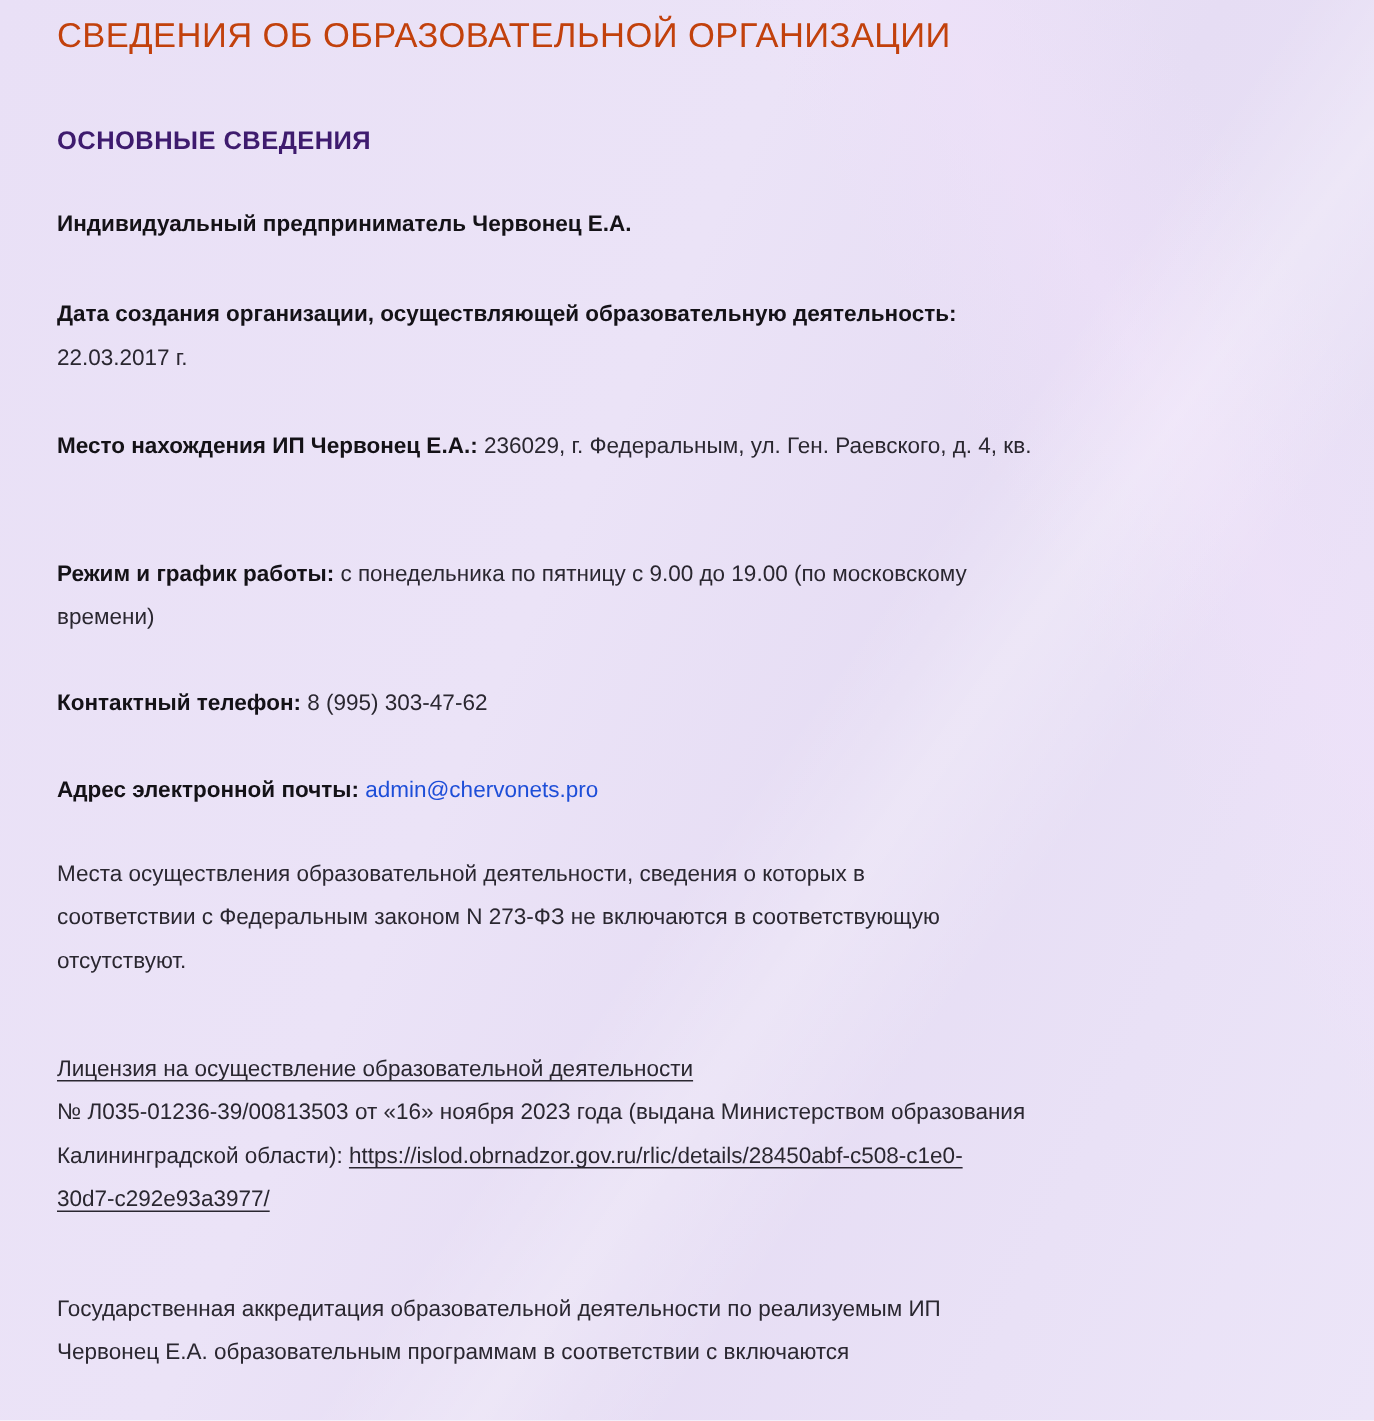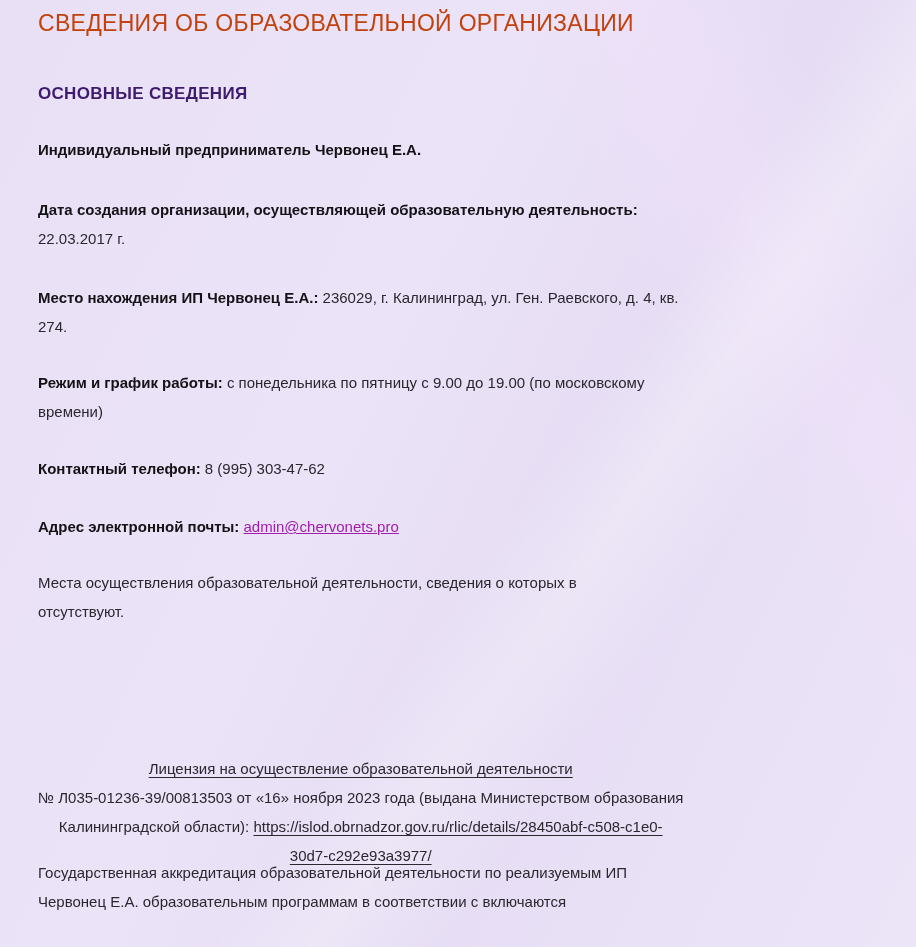--- a/index.html
+++ b/index.html
@@ -26,21 +26,21 @@
     letter-spacing: 0.3px; white-space: nowrap;
   }
   .section-title {
     position: absolute; left: 0; top: 84px;
     font-size: 17px; font-weight: bold; color: #3e1b6e;
     letter-spacing: 0.3px; white-space: nowrap;
   }
   .block { position: absolute; left: 0; font-size: 15px; line-height: 29px; white-space: nowrap; }
   .b { font-weight: bold; color: #141217; }
   .v { color: #2a2730; }
-  .email { color: #a21caf; text-decoration: underline; }
+  .email { color: #1d4ed8; }
   .link { color: #2a2730; text-decoration: underline; text-underline-offset: 3px; }
 </style>
 </head>
 <body>
 
 <div class="sheen"></div>
 
 <div class="content">
   <div class="page-title">СВЕДЕНИЯ ОБ ОБРАЗОВАТЕЛЬНОЙ ОРГАНИЗАЦИИ</div>
   <div class="section-title">ОСНОВНЫЕ СВЕДЕНИЯ</div>
@@ -48,44 +48,44 @@
   <div class="block" style="top:135px;">
     <span class="b">Индивидуальный предприниматель Червонец Е.А.</span>
   </div>
 
   <div class="block" style="top:195px;">
     <div><span class="b">Дата создания организации, осуществляющей образовательную деятельность:</span></div>
     <div><span class="v">22.03.2017 г.</span></div>
   </div>
 
   <div class="block" style="top:283px;">
-    <div><span class="b">Место нахождения ИП Червонец Е.А.:</span><span class="v"> 236029, г. Калининград, ул. Ген. Раевского, д. 4, кв.</span></div>
-    <div><span class="v">274.</span></div>
+    <div><span class="b">Место нахождения ИП Червонец Е.А.:</span><span class="v"> 236029, г. Федеральным, ул. Ген. Раевского, д. 4, кв.</span></div>
   </div>
 
   <div class="block" style="top:368px;">
     <div><span class="b">Режим и график работы:</span><span class="v"> с понедельника по пятницу с 9.00 до 19.00 (по московскому</span></div>
     <div><span class="v">времени)</span></div>
   </div>
 
   <div class="block" style="top:454px;">
     <span class="b">Контактный телефон:</span><span class="v"> 8 (995) 303-47-62</span>
   </div>
 
   <div class="block" style="top:512px;">
     <span class="b">Адрес электронной почты:</span>
     <span class="email">admin@chervonets.pro</span>
   </div>
 
   <div class="block v" style="top:568px;">
     <div>Места осуществления образовательной деятельности, сведения о которых в</div>
+    <div>соответствии с Федеральным законом N 273-ФЗ не включаются в соответствующую</div>
     <div>отсутствуют.</div>
   </div>
 
-  <div class="block v" style="top:754px;text-align:center;">
+  <div class="block v" style="top:698px;">
     <div><span class="link">Лицензия на осуществление образовательной деятельности</span></div>
     <div>№ Л035-01236-39/00813503 от «16» ноября 2023 года (выдана Министерством образования</div>
     <div><span>Калининградской области): </span><span class="link">https://islod.obrnadzor.gov.ru/rlic/details/28450abf-c508-c1e0-</span></div>
     <div><span class="link">30d7-c292e93a3977/</span></div>
   </div>
 
   <div class="block v" style="top:858px;">
     <div>Государственная аккредитация образовательной деятельности по реализуемым  ИП</div>
     <div>Червонец Е.А. образовательным программам в соответствии с включаются</div>
   </div>

